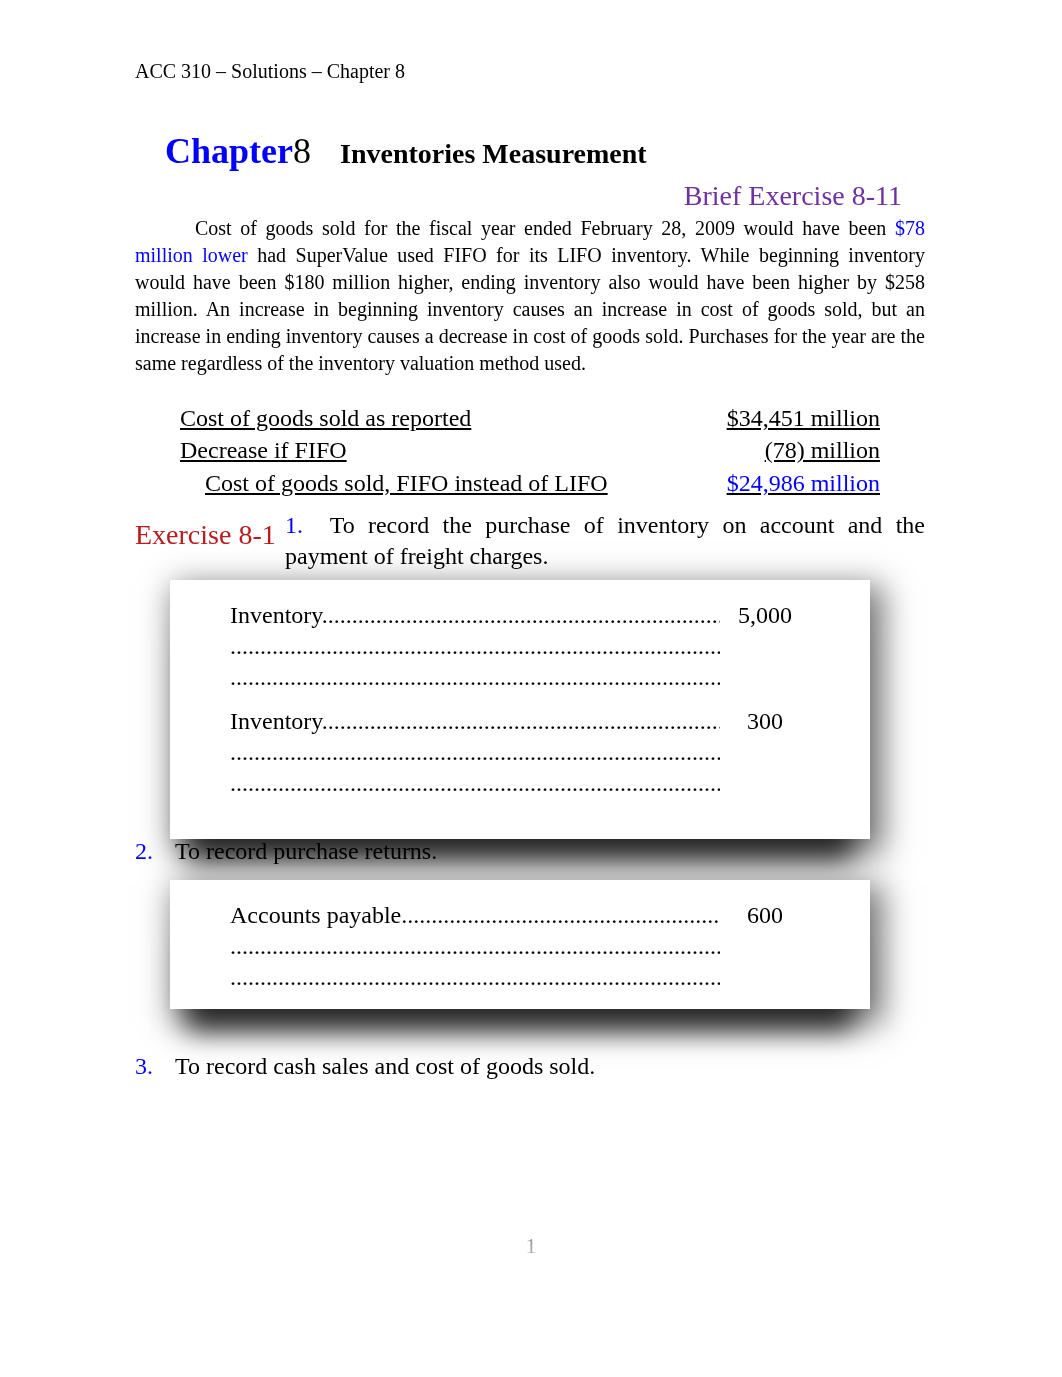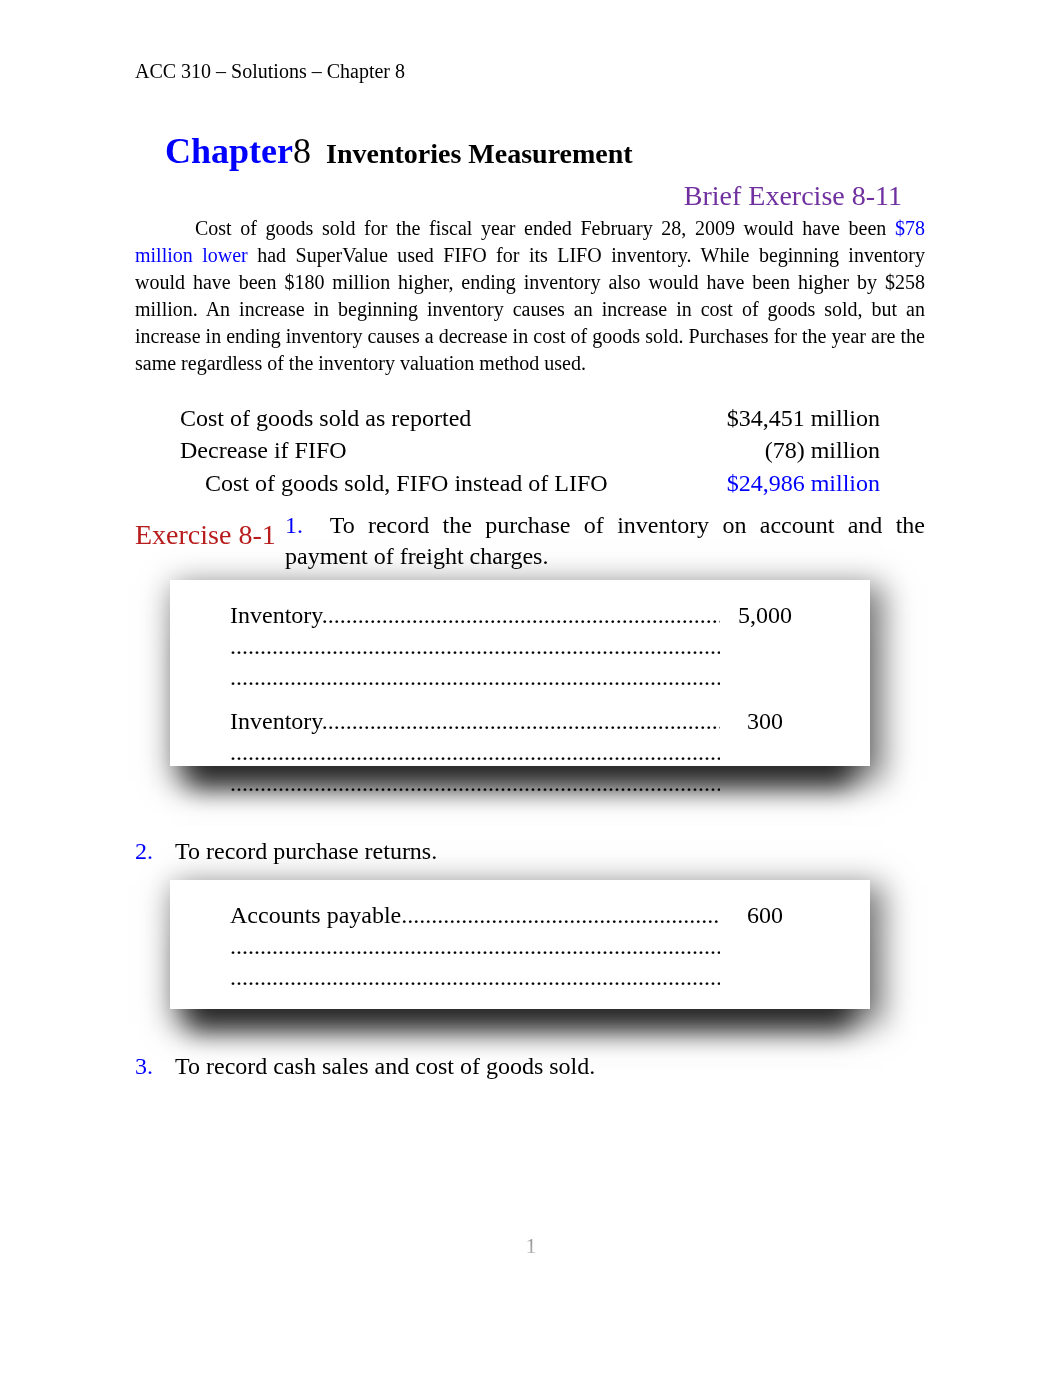--- a/index.html
+++ b/index.html
@@ -28,21 +28,21 @@
     }
     .chapter-title .num {
       font-weight: normal;
       color: #000;
       font-size: 36px;
     }
     .chapter-title .subtitle {
       color: #000;
       font-size: 28px;
       font-weight: bold;
-      margin-left: 15px;
+      margin-left: 29px;
     }
     .brief-exercise {
       position: absolute;
       top: 180px;
       right: 160px;
       color: #7030a0;
       font-size: 28px;
     }
     .paragraph {
       position: absolute;
@@ -62,20 +62,21 @@
       position: absolute;
       top: 402px;
       left: 180px;
       font-size: 24px;
       width: 700px;
     }
     .table-row {
       display: flex;
       justify-content: space-between;
       line-height: 1.35;
+      text-decoration: underline;
     }
     .table-row .label { flex: 1; }
     .table-row .value { text-align: center; white-space: nowrap; }
     .table-row.indent-row .label { padding-left: 25px; }
     .exercise-label {
       position: absolute;
       top: 519px;
       left: 135px;
       color: #b91c1c;
       font-size: 28px;
@@ -93,21 +94,21 @@
     .journal-box {
       position: absolute;
       left: 170px;
       width: 700px;
       background: #fff;
       box-shadow: 8px 10px 30px 5px rgba(0,0,0,0.55), 0 40px 25px -18px rgba(0,0,0,0.7);
       padding: 20px 60px;
       font-size: 24px;
       line-height: 1.3;
     }
-    .journal-box.box1 { top: 580px; height: 186px; }
+    .journal-box.box1 { top: 580px; height: 259px; }
     .journal-box.box2 { top: 880px; height: 129px; }
     .jline {
       display: flex;
     }
     .jline .acct {
       flex: 1;
       overflow: hidden;
       white-space: nowrap;
     }
     .jline .amt {

